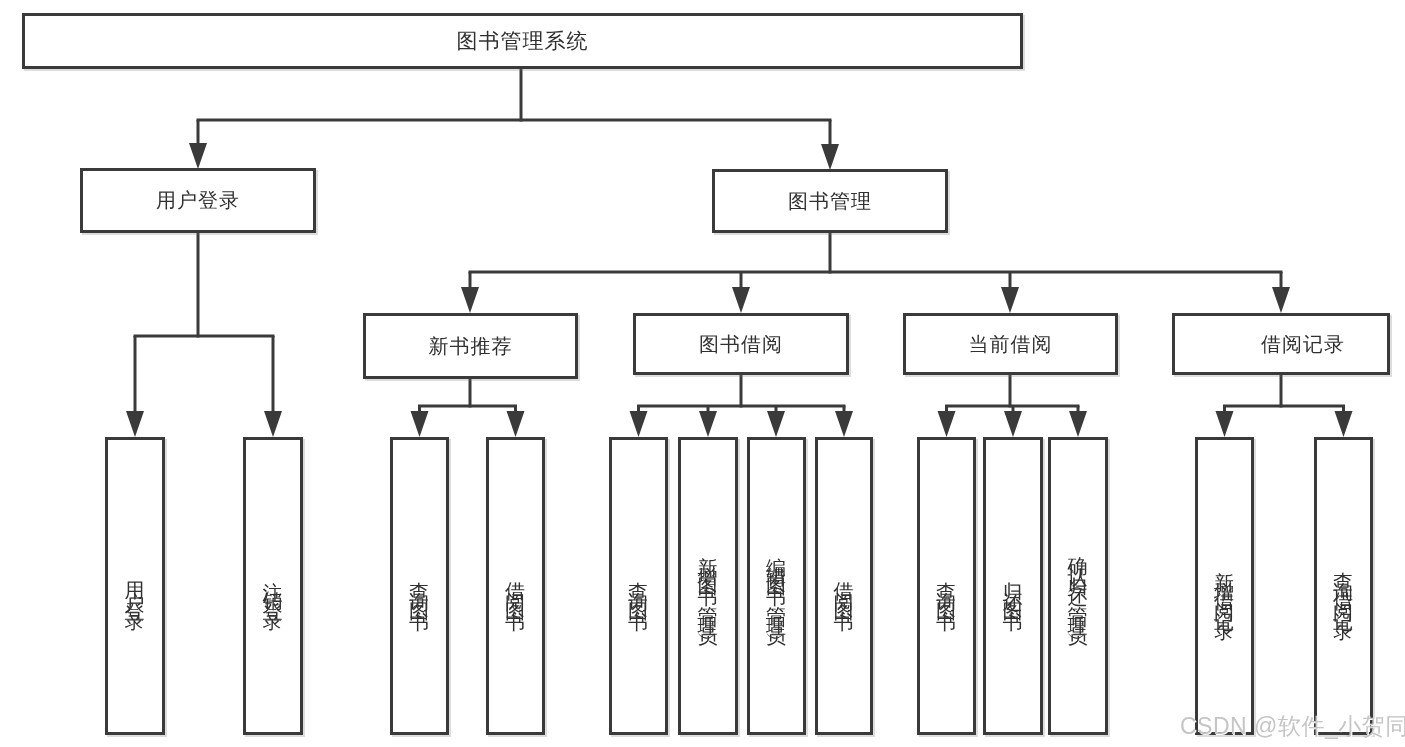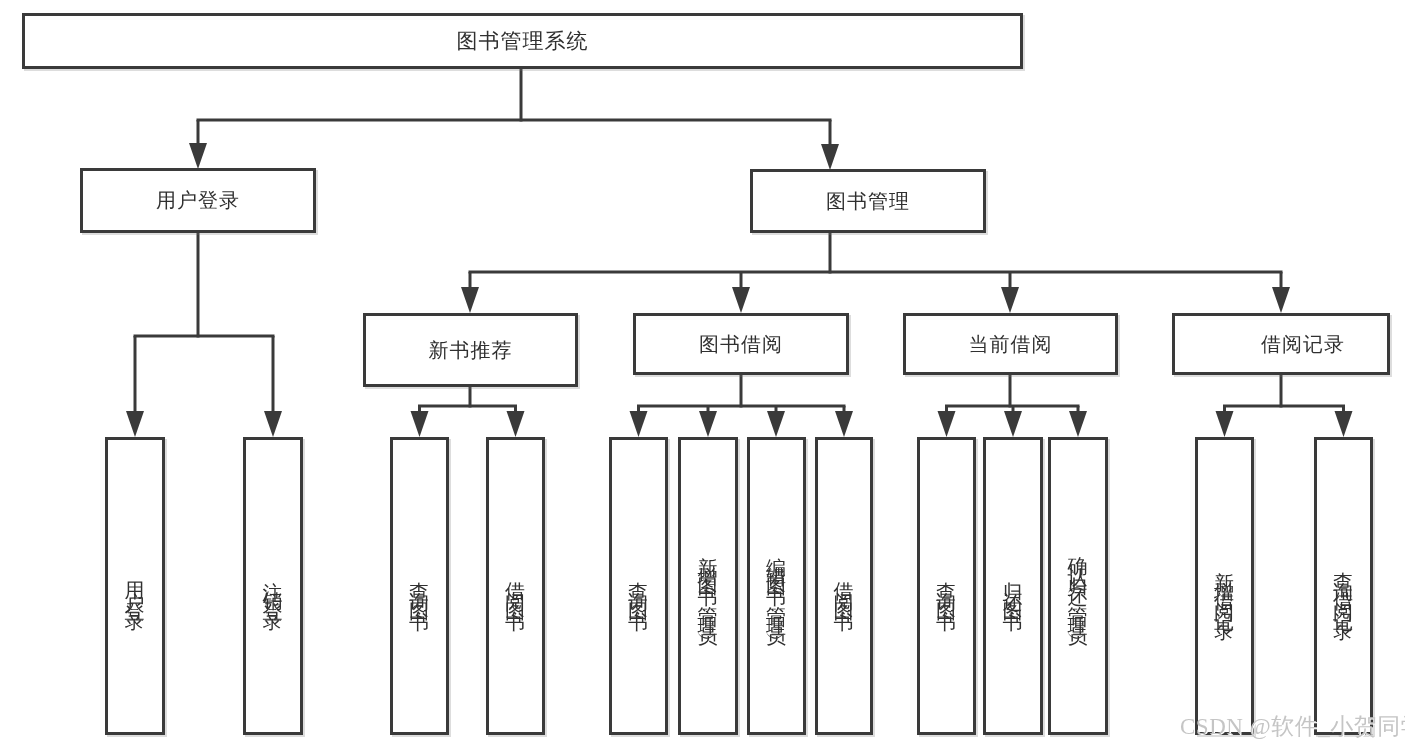--- a/index.html
+++ b/index.html
@@ -6,21 +6,21 @@
     margin: 0;
     padding: 0;
     background: #ffffff;
   }
   .stage {
     position: relative;
     width: 1405px;
     height: 747px;
     background: #ffffff;
     overflow: hidden;
-    font-family: Liberation Serif, serif;
+    font-family: Liberation Sans, sans-serif;
   }
   .connectors {
     position: absolute;
     left: 0;
     top: 0;
     width: 1405px;
     height: 747px;
   }
   .node {
     position: absolute;
@@ -135,23 +135,23 @@
         <polygon points="1215.5,411 1233.5,411 1224.5,437" stroke="none"></polygon>
         <line x1="1343.5" y1="406" x2="1343.5" y2="418"></line>
         <polygon points="1334.5,411 1352.5,411 1343.5,437" stroke="none"></polygon>
       </g>
     </g>
   </svg>
 
   <div class="node root" style="left:22px; top:13px; width:1001px; height:56px;">图书管理系统</div>
 
   <div class="node" style="left:80px; top:168px; width:236px; height:65px;">用户登录</div>
-  <div class="node" style="left:712px; top:169px; width:236px; height:64px;margin-left:38px;">图书管理</div>
-
-  <div class="node" style="left:363px; top:313px; width:215px; height:74px;">新书推荐</div>
+  <div class="node" style="left:712px; top:169px; width:236px; height:64px;">图书管理</div>
+
+  <div class="node" style="left:363px; top:313px; width:215px; height:66px;">新书推荐</div>
   <div class="node" style="left:903px; top:313px; width:215px; height:62px;">当前借阅</div>
   <div class="node" style="left:633px; top:313px; width:216px; height:62px;">图书借阅</div>
   <div class="node" style="left:1172px; top:313px; width:218px; height:62px;padding-left:44px;">借阅记录</div>
 
   <div class="node leaf" style="left:105px; top:437px; width:60px; height:298px;">
     <span class="vtext">用户登录</span>
   </div>
   <div class="node leaf" style="left:243px; top:437px; width:60px; height:298px;">
     <span class="vtext">注销登录</span>
   </div>

